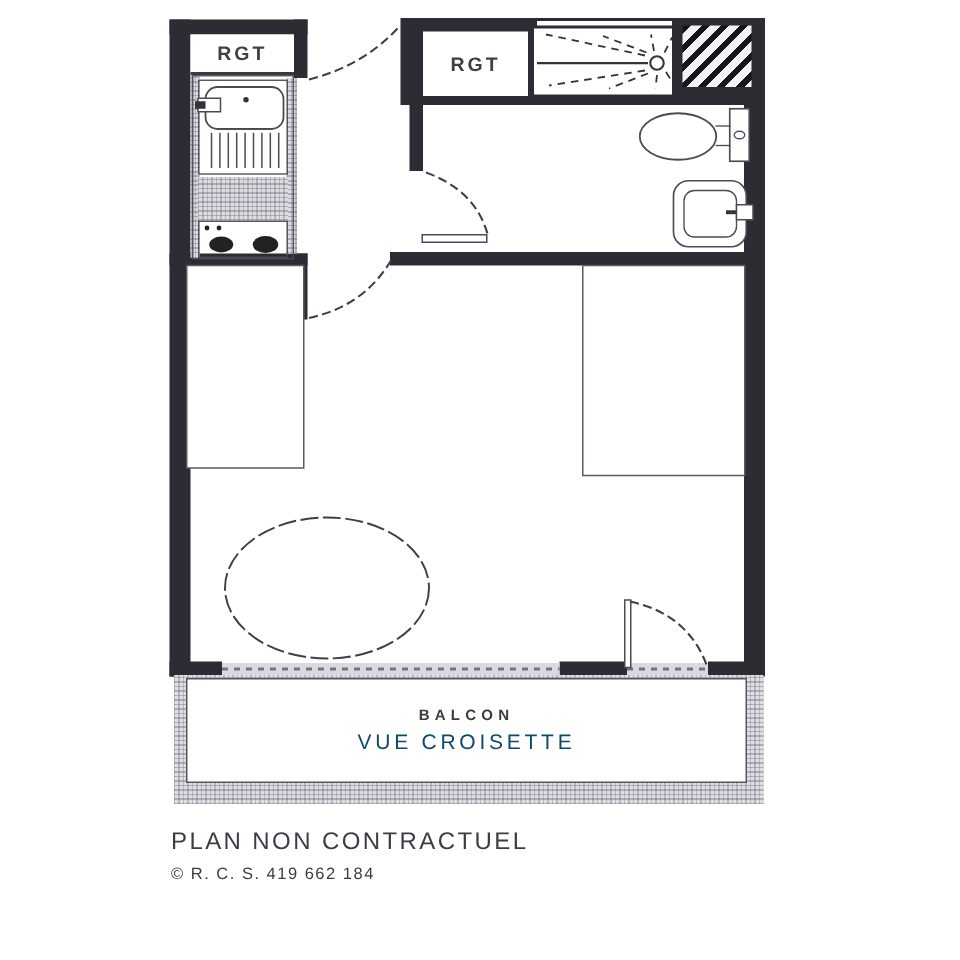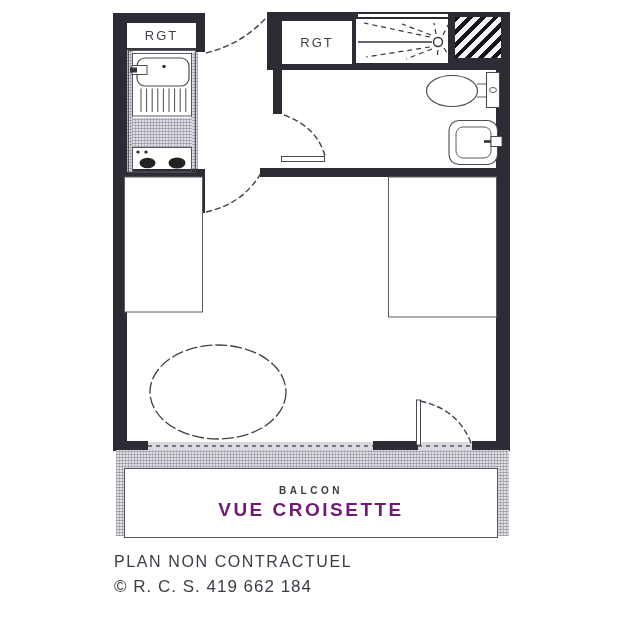--- a/index.html
+++ b/index.html
@@ -24,45 +24,45 @@
     background-size:100% 2px,100% 100%;
     background-position:0 50%,0 0;
     background-repeat:no-repeat,repeat;
   }
   .hatch{
     position:absolute;
     background:repeating-linear-gradient(135deg, #15151b 0 4px, #f3f3f5 4px 9px);
   }
   .rgt-label{
     position:absolute;display:flex;align-items:center;justify-content:center;
-    color:#3f3f48;font-size:13px;letter-spacing:2px;font-weight:400;
+    color:#3f3f48;font-size:13px;letter-spacing:2px;font-weight:700;
   }
   .balcony{
     position:absolute;left:116px;top:450px;width:393px;height:86px;
     background-image:
       repeating-linear-gradient(0deg, rgba(96,96,108,.38) 0 1px, transparent 1px 3px),
       repeating-linear-gradient(90deg, rgba(96,96,108,.30) 0 1px, transparent 1px 3px);
     background-color:#dedee4;
   }
   .balcony-inner{
-    position:absolute;left:8px;top:18px;width:372px;height:68px;
+    position:absolute;left:8px;top:2px;width:372px;height:68px;
     background:#ffffff;border:1px solid #55555e;
     display:flex;flex-direction:column;align-items:center;justify-content:center;
   }
   .balcony-name{
     color:#3a3a42;font-size:10px;letter-spacing:3.5px;font-weight:700;margin-bottom:3px;
   }
   .balcony-view{
-    color:#701a75;font-size:19px;letter-spacing:2.5px;font-weight:700;
+    color:#0c4a6e;font-size:14px;letter-spacing:2.5px;font-weight:400;
   }
   .footer-text{
     position:absolute;left:114px;color:#3c3c46;
   }
   .disclaimer{top:553px;font-size:16px;letter-spacing:1.6px;}
-  .copyright{top:577px;font-size:17px;letter-spacing:1px;}
+  .copyright{top:577px;font-size:11px;letter-spacing:1px;}
   svg{position:absolute;left:0;top:0;}
 </style>
 </head>
 <body>
 
 <div class="page">
 
   <div class="wall" style="left:113px;top:13px;width:92px;height:10px"></div>
   <div class="wall" style="left:196px;top:13px;width:9px;height:39px"></div>
   <div class="wall" style="left:267px;top:12px;width:243px;height:58px"></div>

